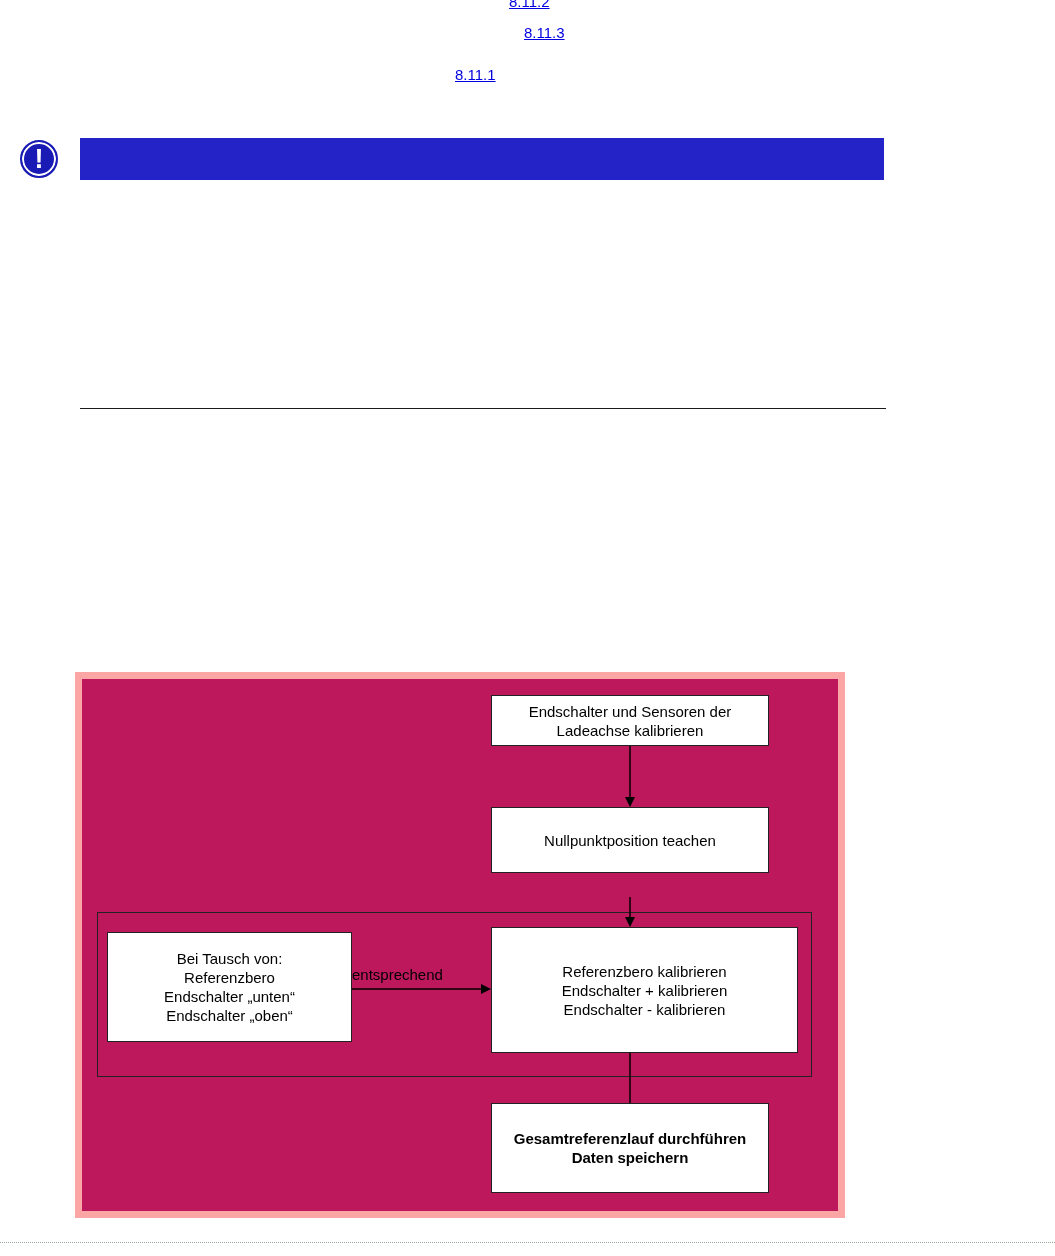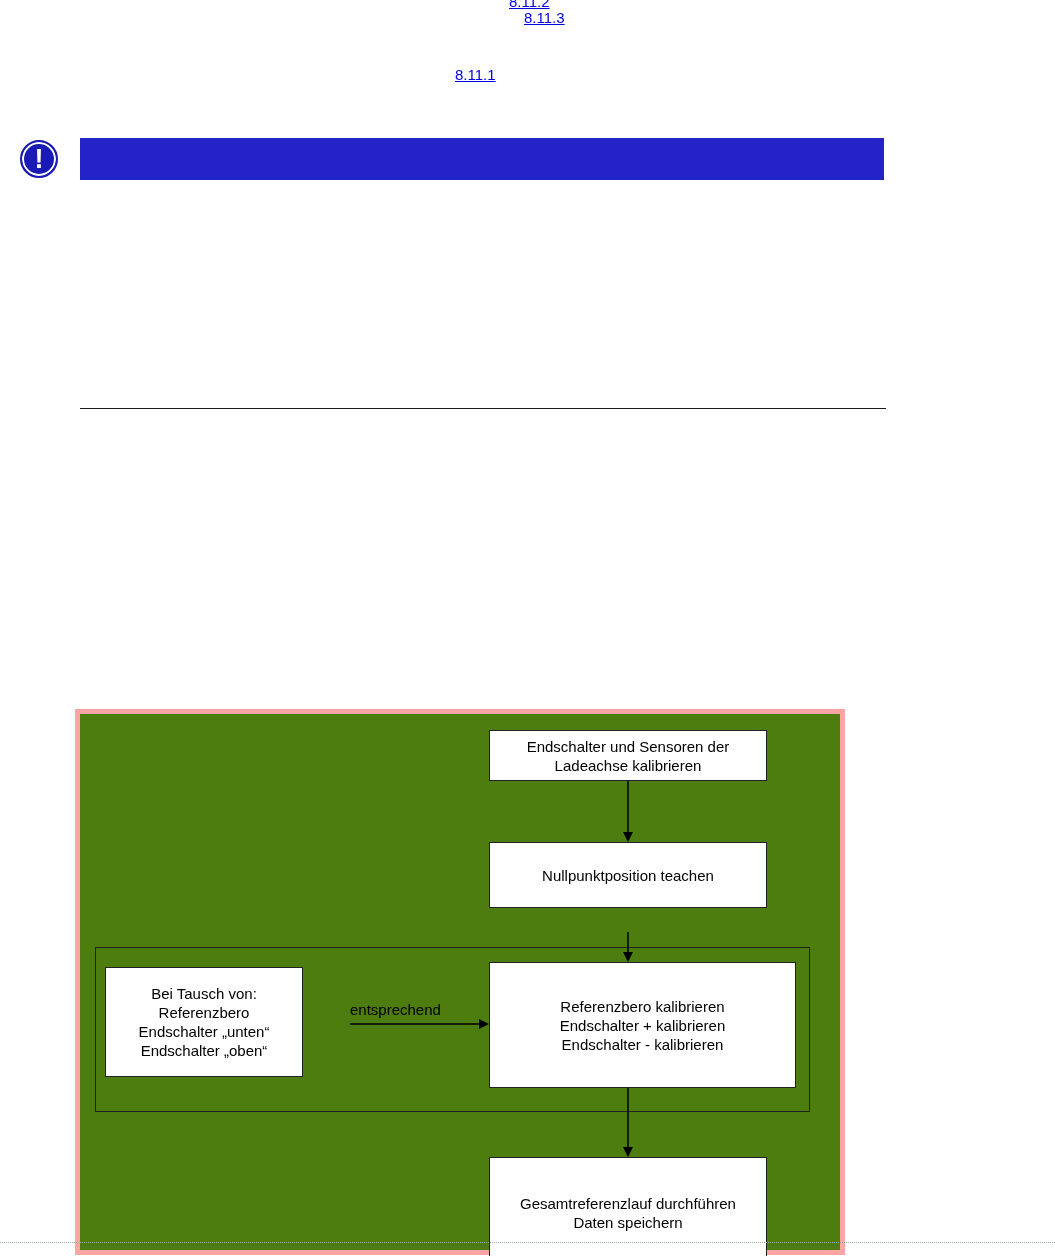--- a/index.html
+++ b/index.html
@@ -8,21 +8,21 @@
     position:relative; width:1055px; height:1256px;
     background:#ffffff; overflow:hidden;
   }
 
   
   .toplink {
     position:absolute; font-size:15px; color:#0000e0;
     text-decoration:underline; cursor:pointer; white-space:nowrap;
   }
   .link1 { left:509px; top:-7px; }
-  .link2 { left:524px; top:9px; }
+  .link2 { left:524px; top:24px; }
   .link3 { left:455px; top:66px; }
 
   
   .notice-icon {
     position:absolute; left:20px; top:140px; width:38px; height:38px;
     border-radius:50%; background:#1a1ab4; color:#ffffff;
     display:flex; align-items:center; justify-content:center;
     font-size:27px; font-weight:bold; box-sizing:border-box;
     box-shadow: inset 0 0 0 2px #ffffff;
     border:2px solid #1a1ab4;
@@ -34,39 +34,39 @@
 
   
   .divider {
     position:absolute; left:80px; top:408px; width:806px; height:0;
     border-top:1px solid #1a1a1a;
   }
 
   
   .flowchart {
     position:absolute; left:75px; top:672px; width:770px; height:546px;
-    border:5px solid #fca5a5; box-sizing:border-box; background:#4d7c0f;margin-top:37px;
+    border:7px solid #fca5a5; box-sizing:border-box; background:#be185d;
   }
   .flow-svg { position:absolute; left:0; top:0; width:770px; height:546px; }
   .group-box {
     position:absolute; left:15px; top:233px; width:715px; height:165px;
     border:1px solid #222222; box-sizing:border-box;
   }
   .fbox {
     position:absolute; border:1px solid #222222; background:#ffffff;
     display:flex; align-items:center; justify-content:center;
     text-align:center; font-size:15px; line-height:19px; color:#000000;
     box-sizing:border-box;
   }
   .fbox span { white-space:pre-line; }
   .box-a { left:409px; top:16px;  width:278px; height:51px;  }
   .box-b { left:409px; top:128px; width:278px; height:66px;  }
-  .box-d { left:25px;  top:253px; width:198px; height:110px; }
+  .box-d { left:25px;  top:253px; width:245px; height:110px; }
   .box-c { left:409px; top:248px; width:307px; height:126px; }
-  .box-e { left:409px; top:443px; width:278px; height:111px;  }
+  .box-e { left:409px; top:424px; width:278px; height:90px;font-weight:bold;  }
   .arrow-label {
     position:absolute; left:270px; top:287px; width:139px;
     text-align:left; font-size:15px; color:#000000;
   }
 
   
   .dotted {
     position:absolute; left:0; top:1242px; width:1055px; height:0;
     border-top:1px dotted #9aa89a;
   }

